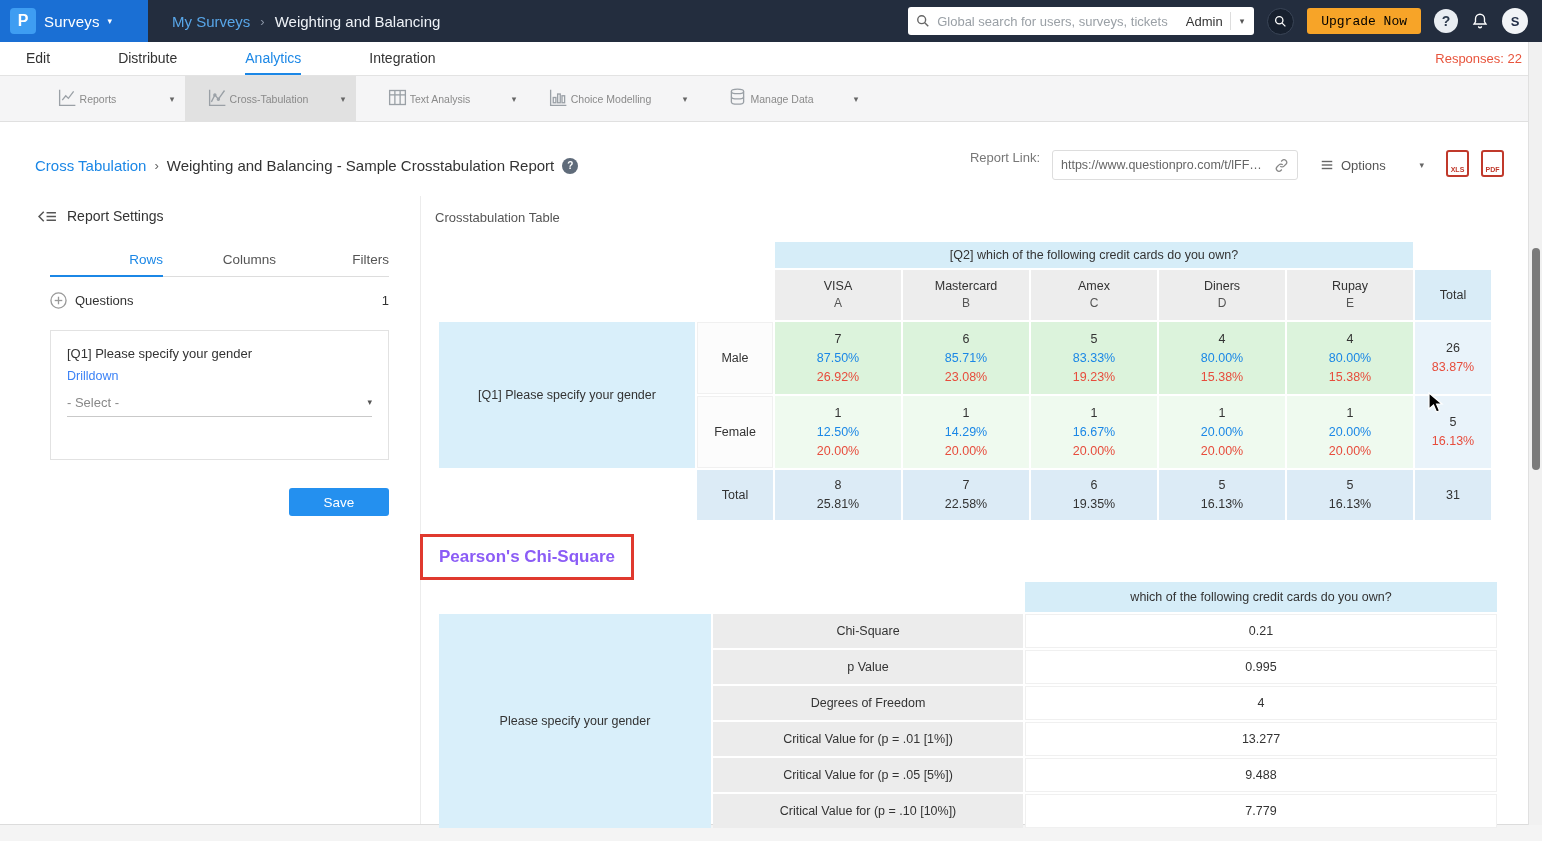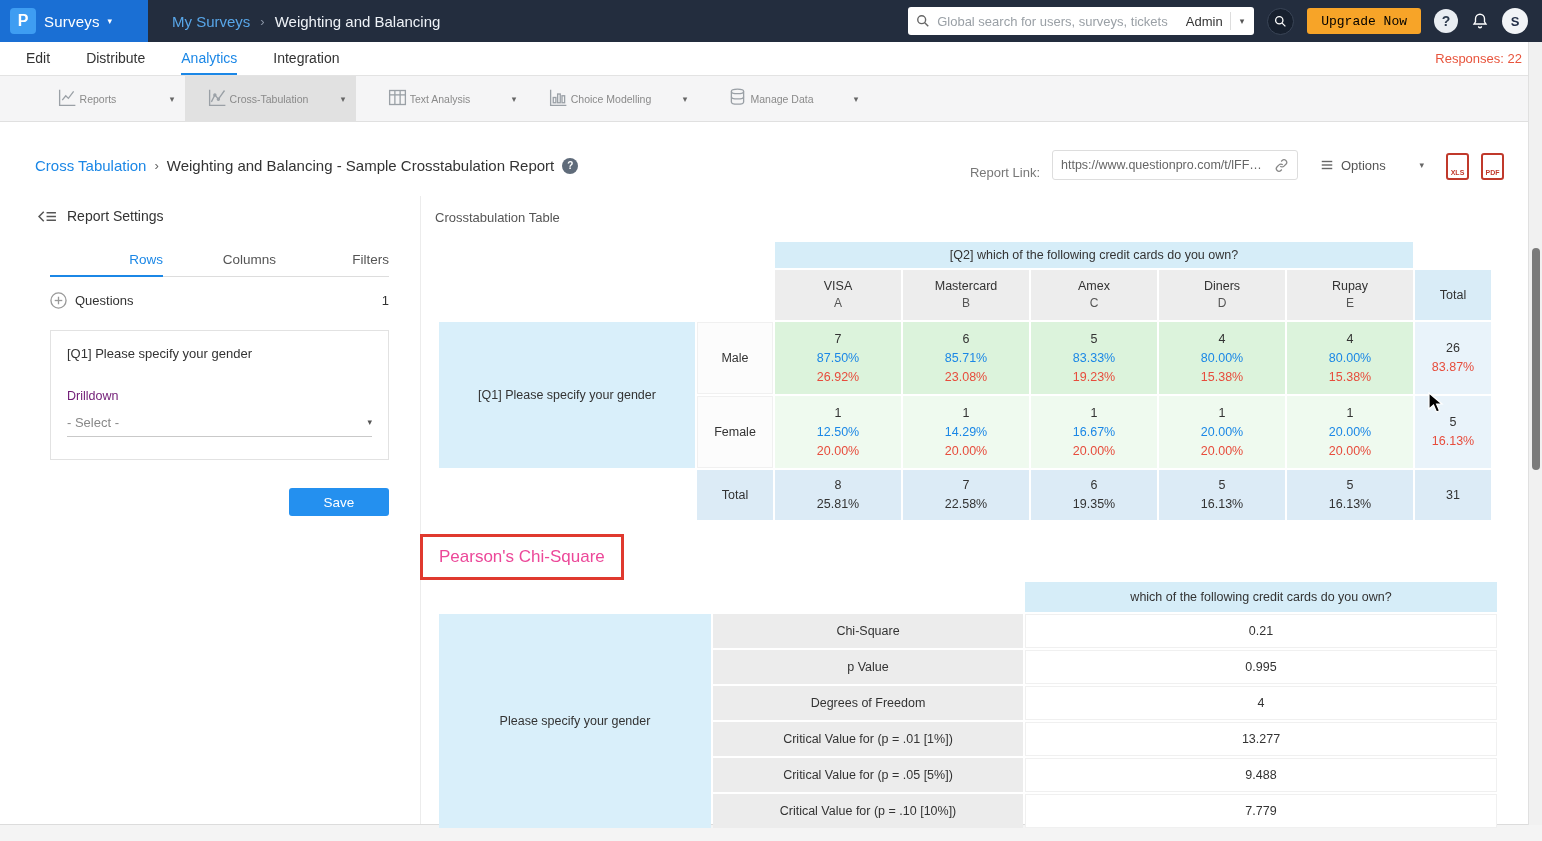--- a/index.html
+++ b/index.html
@@ -25,61 +25,61 @@
 .scope{color:#333;font-size:13px;cursor:pointer}
 .sdivider{width:1px;height:18px;background:#ddd}
 .searchbox .caret{color:#555;cursor:pointer;padding:0 2px}
 .round-search{width:27px;height:27px;border-radius:50%;background:#17202e;border:1px solid #3a4557;display:flex;align-items:center;justify-content:center;cursor:pointer}
 .upgrade{height:26px;padding:0 14px;background:#f7a428;color:#000000;border:0;border-radius:3px;font-size:13px;font-family:Liberation Mono, monospace;cursor:pointer}
 .help-circle{width:24px;height:24px;border-radius:50%;background:#e9edf2;color:#2c3a4d;font-weight:bold;font-size:14px;display:flex;align-items:center;justify-content:center;cursor:pointer}
 .bell{display:flex;cursor:pointer}
 .avatar{width:26px;height:26px;border-radius:50%;background:#f2f4f7;color:#243049;font-weight:bold;font-size:13px;display:flex;align-items:center;justify-content:center;cursor:pointer}
 
 
-.subnav{position:absolute;top:42px;left:0;width:100%;height:34px;background:#fff;border-bottom:1px solid #e3e3e3;display:flex;align-items:stretch;padding-left:26px;gap:36px;z-index:5}
+.subnav{position:absolute;top:42px;left:0;width:100%;height:34px;background:#fff;border-bottom:1px solid #e3e3e3;display:flex;align-items:stretch;padding-left:26px;gap:68px;z-index:5}
 .subnav-item{display:flex;align-items:center;font-size:14px;color:#333;cursor:pointer;border-bottom:2px solid transparent}
 .subnav-item.active{color:#1b87e6;border-bottom-color:#1b87e6}
 .responses{margin-left:auto;margin-right:20px;display:flex;align-items:center;font-size:13px;color:#e8543c}
 
 
 .toolbar{position:absolute;top:76px;left:0;width:100%;height:46px;background:#f5f5f6;border-bottom:1px solid #e0e0e0;display:flex;padding-left:14px;z-index:4}
 .tool{width:171px;height:46px;display:flex;cursor:pointer}
 .tool.active{background:#e1e1e1}
 .tool-main{flex:1;display:flex;flex-direction:row;align-items:center;justify-content:center;gap:2px}
 .tool-label{font-size:10.5px;color:#8a8a8a}
 .tool-caret{width:26px;display:flex;align-items:center;justify-content:center;font-size:9px;color:#666}
 
 
 .report-crumb{position:absolute;left:35px;top:157px;display:flex;align-items:center;gap:8px;font-size:15px}
 .rc-link{color:#1b87e6;cursor:pointer;text-decoration:none}
 .rc-sep{color:#666;font-size:13px}
 .rc-title{color:#333}
 .rc-help{width:16px;height:16px;border-radius:50%;background:#5f6b7a;color:#fff;font-size:10px;font-weight:bold;display:flex;align-items:center;justify-content:center;cursor:pointer}
-.report-tools{position:absolute;right:38px;top:150px;display:flex;align-items:flex-end;gap:12px}
+.report-tools{position:absolute;right:38px;top:150px;display:flex;align-items:flex-start;gap:12px}
 .rl-label{font-size:13px;color:#777}
 .url-box{width:246px;height:30px;border:1px solid #ddd;border-radius:3px;background:#fff;display:flex;align-items:center;padding:0 8px;gap:6px}
 .url-text{flex:1;font-size:12.5px;color:#666;white-space:nowrap;overflow:hidden;text-overflow:ellipsis}
 .options-box{width:124px;height:30px;display:flex;align-items:center;gap:7px;padding:0 10px;cursor:pointer}
 .opt-label{font-size:13px;color:#555}
 .options-box .caret{margin-left:auto;color:#666}
 .doc-icon{width:23px;height:27px;border:2px solid #c0392b;border-radius:3px;display:flex;align-items:flex-end;justify-content:center;padding-bottom:2px;cursor:pointer;background:#fff}
 .doc-icon span{font-size:7px;font-weight:bold;color:#c0392b}
 
 
 .panel-header{position:absolute;left:38px;top:208px;display:flex;align-items:center;gap:10px}
 .panel-title{font-size:14px;color:#333}
 .panel-tabs{position:absolute;left:50px;top:244px;width:339px;display:flex;border-bottom:1px solid #ddd}
 .ptab{flex:1;text-align:right;padding:8px 0;font-size:13.5px;color:#555;cursor:pointer;border-bottom:2px solid transparent;margin-bottom:-1px}
 .ptab.active{color:#1b87e6;border-bottom-color:#1b87e6}
 .questions-row{position:absolute;left:50px;top:292px;width:339px;display:flex;align-items:center;gap:8px}
 .q-label{font-size:13px;color:#333}
 .q-count{margin-left:auto;font-size:13px;color:#333}
 .question-box{position:absolute;left:50px;top:330px;width:339px;height:130px;border:1px solid #e2e2e2;background:#fff;padding:15px 16px}
 .qb-text{font-size:13px;color:#333}
-.qb-drill{margin-top:28px;font-size:12.5px;color:#701a75}
+.qb-drill{margin-top:8px;font-size:12.5px;color:#3b82f6}
 .qb-select{margin-top:12px;display:flex;align-items:center;border-bottom:1px solid #c9c9c9;padding-bottom:6px;cursor:pointer}
 .qb-select-value{font-size:13px;color:#888;flex:1}
 .save-btn{position:absolute;left:289px;top:488px;width:100px;height:28px;background:#2490ef;border:0;border-radius:3px;color:#fff;font-size:13.5px;font-family:inherit;cursor:pointer}
 .vdivider{position:absolute;left:420px;top:196px;height:628px;width:1px;background:#ececec}
 .bottom-line{position:absolute;left:0;top:824px;width:100%;height:1px;background:#dcdcdc}
 .bottom-strip{position:absolute;left:0;top:825px;width:100%;height:16px;background:#f4f4f4}
 
 
 .section-title{position:absolute;left:435px;top:210px;font-size:13px;color:#555}
 table.xtab{position:absolute;left:437px;top:240px;border-collapse:separate;border-spacing:2px;table-layout:fixed}
@@ -96,21 +96,21 @@
 .cell-lgreen{background:#effaef}
 .cell-green span,.cell-lgreen span,.cell-totcol span,.cell-totrow span{display:block;line-height:19px}
 .rp{color:#1b87e6}
 .cp{color:#e74c3c}
 .cell-totcol{background:#e9f3fa}
 .tp{color:#e74c3c}
 .cell-totrow{background:#dcebf6}
 
 
 .chi-annotation{position:absolute;left:420px;top:534px;border:3px solid #e0392e;padding:10px 16px;background:#fff}
-.chi-title{font-size:17px;font-weight:normal;color:#ec4899}
+.chi-title{font-size:17px;font-weight:bold;color:#8b5cf6}
 table.chitab{position:absolute;left:437px;top:580px;border-collapse:separate;border-spacing:2px;table-layout:fixed}
 .chitab td{text-align:center;vertical-align:middle;font-size:12.5px;color:#333}
 .chihead{background:#d6edf8}
 .chigender{background:#d9effa;font-size:13px}
 .chilabel{background:#ececec}
 .chivalue{background:#fff;border:1px solid #f0f0f0}
 
 
 .scrollbar{position:absolute;right:0;top:42px;width:14px;height:783px;background:#f1f1f1;border-left:1px solid #e0e0e0;z-index:7}
 .scroll-thumb{position:absolute;left:3px;top:206px;width:8px;height:222px;background:#7b7b7b;border-radius:4px;cursor:pointer}

